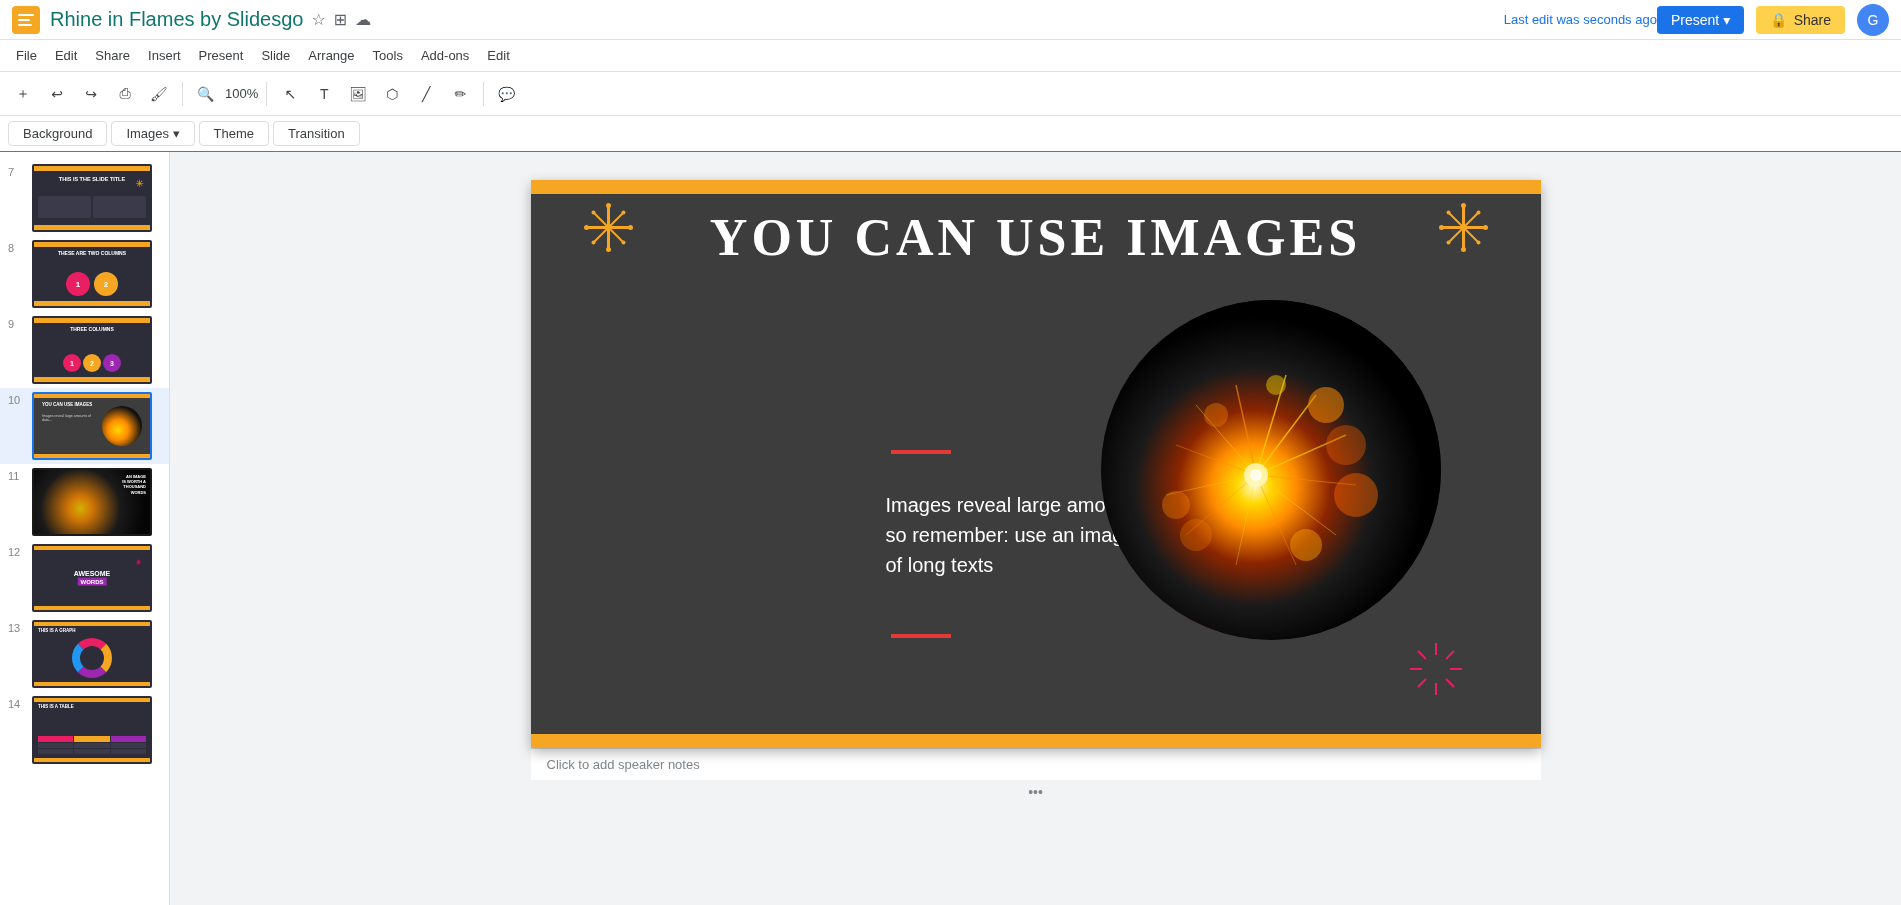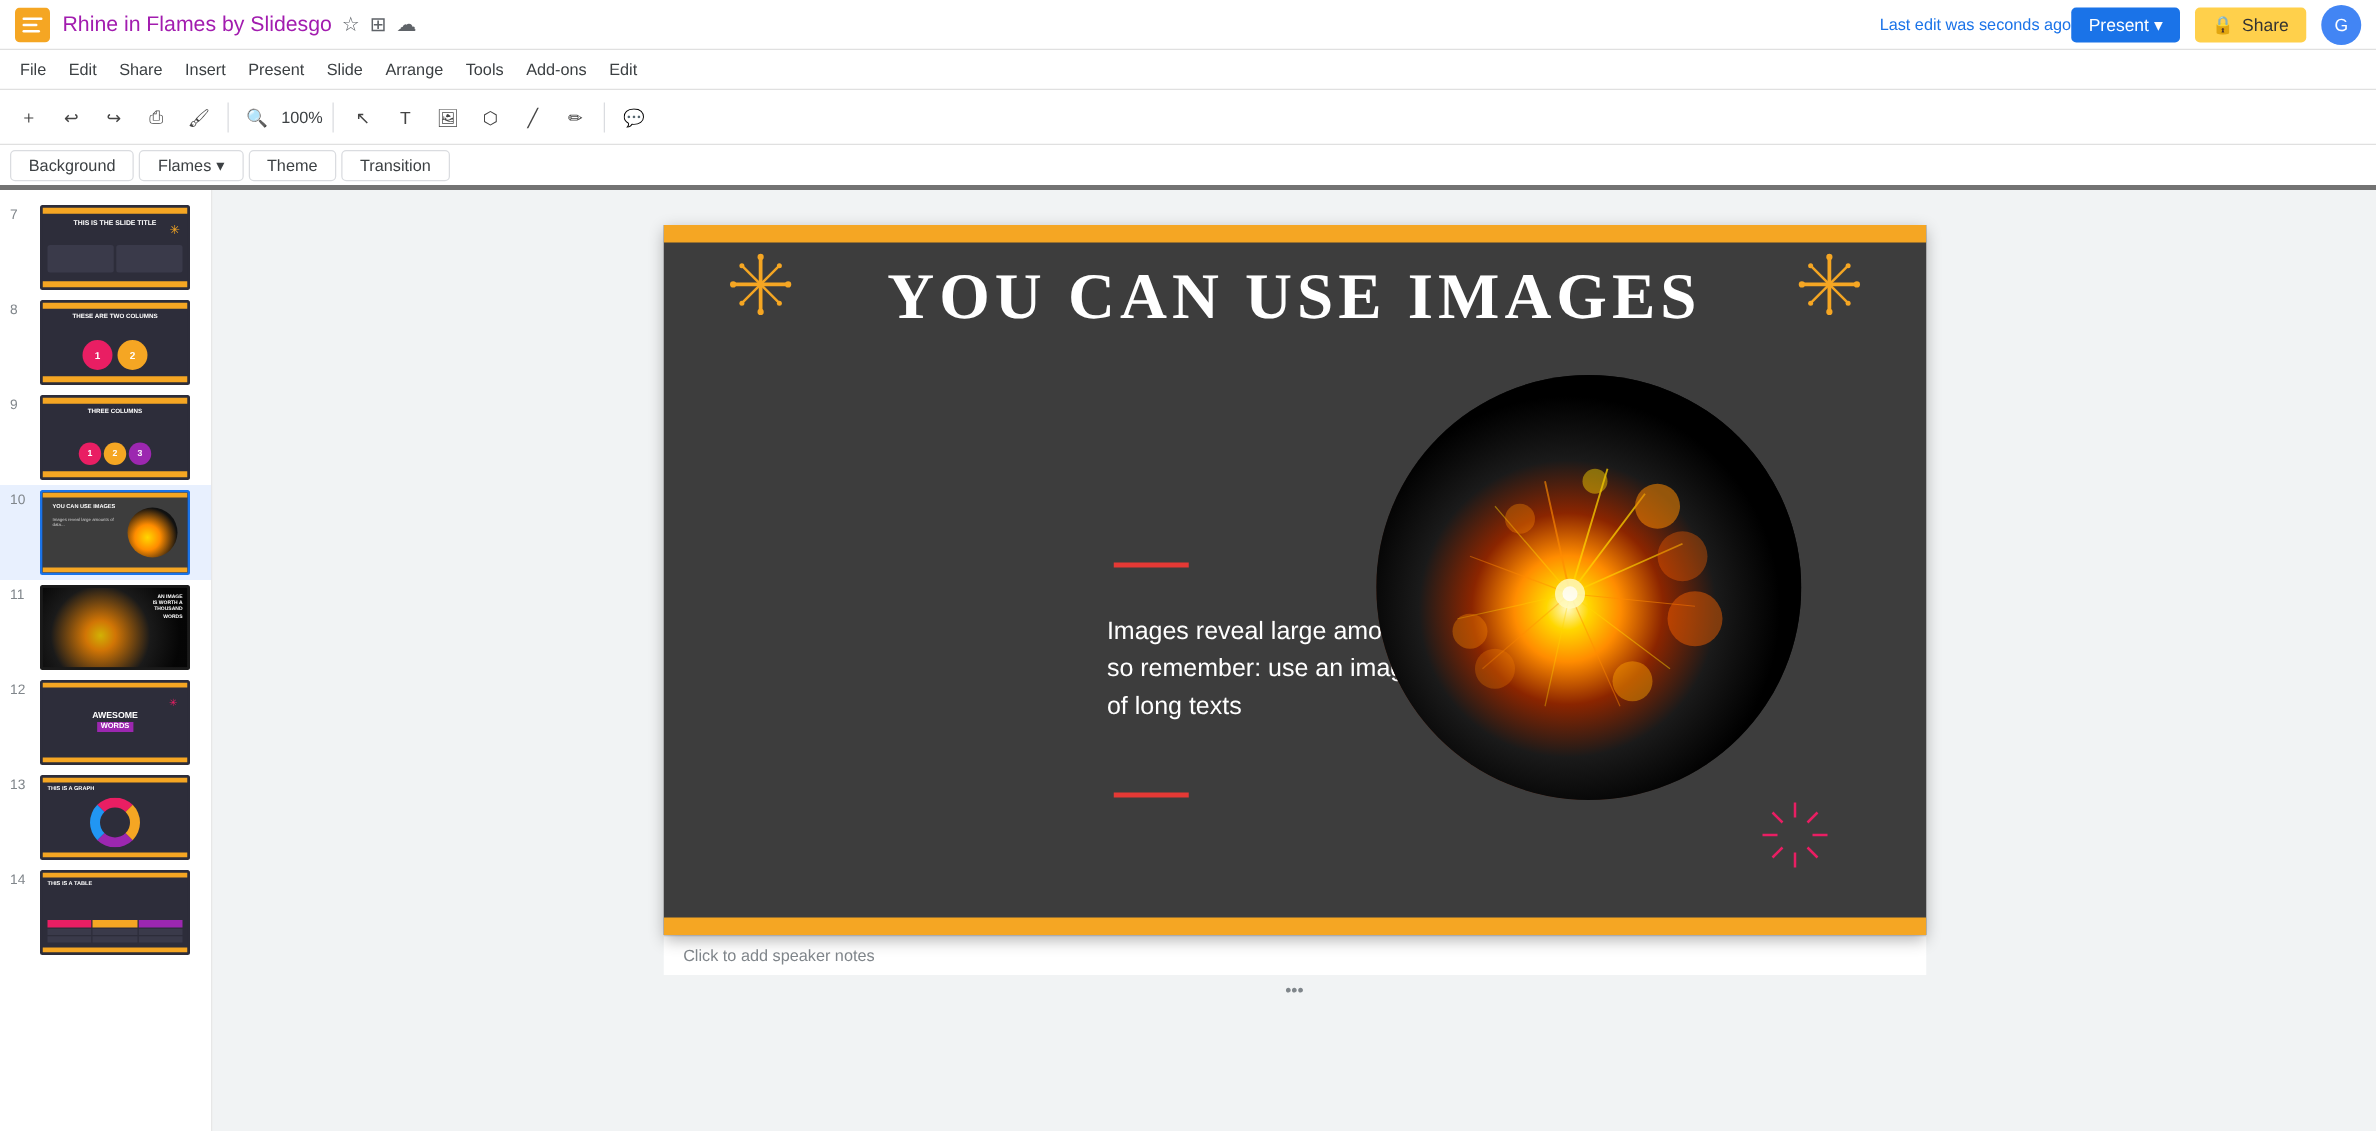--- a/index.html
+++ b/index.html
@@ -8,21 +8,21 @@
     
     .title-bar {
       display: flex; align-items: center; background: #fff;
       padding: 4px 12px; height: 40px; border-bottom: 1px solid #e0e0e0;
       flex-shrink: 0;
     }
     .app-logo {
       width: 28px; height: 28px; margin-right: 10px; flex-shrink: 0;
     }
     .app-logo svg { width: 100%; height: 100%; }
-    .title-text { font-size: 17px; color: #a21caf; margin-right: 8px; }
+    .title-text { font-size: 20px; color: #0f766e; margin-right: 8px; }
     .title-icons { display: flex; gap: 8px; align-items: center; color: #5f6368; }
     .title-icons span { font-size: 16px; cursor: pointer; }
     .title-spacer { flex: 1; }
     .title-right { display: flex; align-items: center; gap: 12px; }
     .last-edit { font-size: 13px; color: #1a73e8; text-decoration: none; }
     .btn-present {
       display: flex; align-items: center; background: #1a73e8; color: #fff;
       border: none; border-radius: 4px; padding: 6px 14px; font-size: 14px; cursor: pointer; gap: 4px;
     }
     .btn-share {
@@ -135,21 +135,21 @@
     
     .slide-panel::-webkit-scrollbar { width: 6px; }
     .slide-panel::-webkit-scrollbar-thumb { background: #bdc1c6; border-radius: 3px; }
 
     
     .zoom-label { font-size: 13px; color: #3c4043; }
 
     
     .format-buttons-bar {
       display: flex; align-items: center; background: #fff;
-      padding: 4px 8px; height: 36px; border-bottom: 4px solid #737373;
+      padding: 4px 8px; height: 36px; border-bottom: 1px solid #737373;
       flex-shrink: 0; gap: 4px;
     }
     .fmt-btn {
       padding: 4px 14px; border: 1px solid #dadce0; background: #fff; cursor: pointer;
       border-radius: 4px; color: #3c4043; font-size: 13px;
     }
     .fmt-btn-dropdown { display: flex; align-items: center; gap: 4px; }
 
     .bottom-notes-bar {
       background: #fff; border-top: 1px solid #dadce0; padding: 8px 16px;
@@ -219,21 +219,21 @@
   <button class="toolbar-btn" title="Shapes">⬡</button>
   <button class="toolbar-btn" title="Lines">╱</button>
   <button class="toolbar-btn" title="Scribble">✏</button>
   <div class="toolbar-divider"></div>
   <button class="toolbar-btn" title="Comment">💬</button>
 </div>
 
 <div class="format-buttons-bar">
   <button class="fmt-btn">Background</button>
   <button class="fmt-btn fmt-btn-dropdown">
-    <span>Flames</span>
+    <span>Images</span>
     <span>▾</span>
   </button>
   <button class="fmt-btn">Theme</button>
   <button class="fmt-btn">Transition</button>
 </div>
 
 <div class="main-area">
 
   <div class="slide-panel">
 

